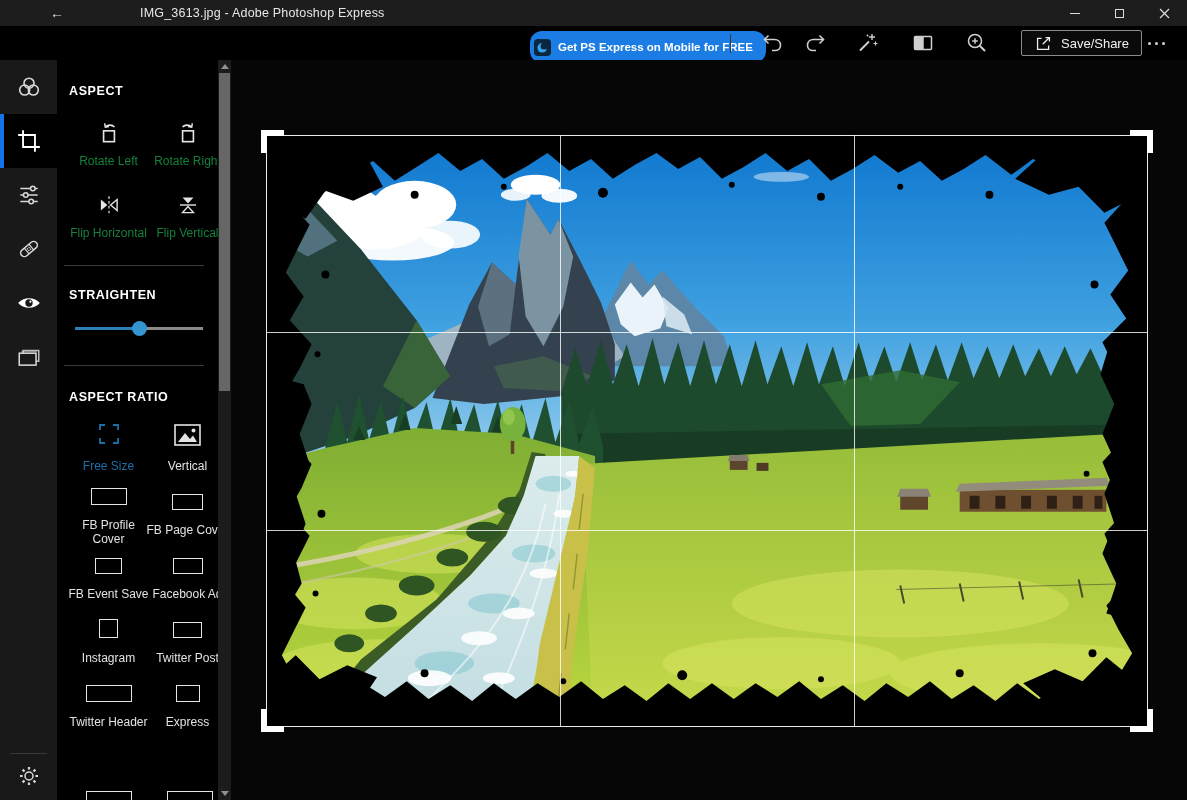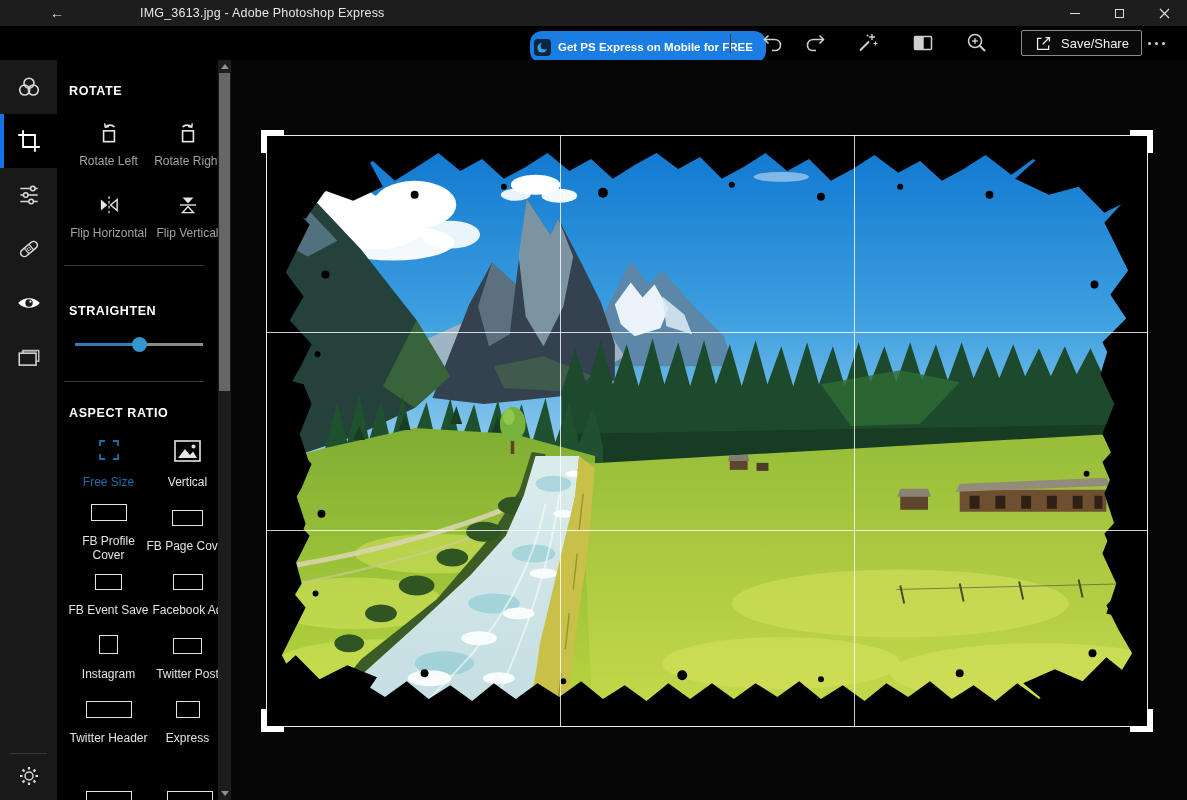--- a/index.html
+++ b/index.html
@@ -42,25 +42,25 @@
   .rail-item.selected::before { content:""; position:absolute; left:0; top:0; bottom:0; width:4px; background:#1473e6; }
   .rail-divider { position:absolute; bottom:46px; left:10px; right:10px; height:1px; background:#383838; }
   .rail-settings { position:absolute; bottom:2px; left:0; width:57px; height:44px; display:flex; align-items:center; justify-content:center; cursor:pointer; }
   
   .panel { width:174px; background:#000; position:relative; flex:none; overflow:hidden; }
   .panel-inner { position:absolute; left:12px; top:0; width:134px; }
   .sec-title { font-size:12.5px; font-weight:bold; letter-spacing:.6px; color:#fff; }
   .t-rotate { margin-top:24px; }
   .btn-grid { display:grid; grid-template-columns:79px 79px; margin-top:22px; }
   .btn-cell { display:flex; flex-direction:column; align-items:center; gap:8px; cursor:pointer; }
-  .btn-cell .lbl { font-size:12px; color:#a3a3a3; white-space:nowrap; }
+  .btn-cell .lbl { font-size:12px; color:#15803d; white-space:nowrap; }
   .flip-row { margin-top:24px; }
   .divider { width:140px; height:1px; background:#3a3a3a; margin-left:-5px; }
   .div1 { margin-top:25px; } .div2 { margin-top:29px; }
-  .t-straighten { margin-top:38px; }
+  .t-straighten { margin-top:22px; }
   .slider { position:relative; width:128px; height:16px; margin:18px 0 0 6px; cursor:pointer; }
   .slider .track-l { position:absolute; left:0; top:7px; width:50%; height:3px; background:#2e7fb5; }
   .slider .track-r { position:absolute; right:0; top:7px; width:50%; height:3px; background:#8a8a8a; }
   .slider .thumb { position:absolute; left:50%; top:1px; width:15px; height:15px; margin-left:-7px; border-radius:50%;
                    background:#3496d1; cursor:grab; }
   .t-aspect { margin-top:24px; }
   .ar-grid { display:grid; grid-template-columns:79px 79px; grid-auto-rows:64px; margin-top:14px; width:158px; }
   .ar-cell { display:flex; flex-direction:column; align-items:center; cursor:pointer; }
   .ar-icobox { height:28px; display:flex; align-items:flex-end; justify-content:center; }
   .ar-rect { display:block; border:1.5px solid #e4e4e4; background:transparent; }
@@ -234,21 +234,21 @@
         <svg width="24" height="24" viewBox="0 0 24 24" fill="none" stroke="#d9d9d9" stroke-width="1.5">
           <circle cx="12" cy="12" r="4"></circle>
           <path d="M12 3 V5.6 M12 18.4 V21 M3 12 H5.6 M18.4 12 H21 M5.6 5.6 L7.5 7.5 M16.5 16.5 L18.4 18.4 M5.6 18.4 L7.5 16.5 M16.5 7.5 L18.4 5.6" stroke-width="2.2"></path>
         </svg>
       </div>
     </div>
 
     <div class="panel">
       <div class="panel-inner">
 
-        <div class="sec-title t-rotate">ROTATE</div>
+        <div class="sec-title t-rotate">ASPECT</div>
 
         <div class="btn-grid">
           <div class="btn-cell">
             <svg width="26" height="26" viewBox="0 0 24 24" fill="none" stroke="#e4e4e4" stroke-width="1.5">
               <rect x="7" y="10" width="10" height="10"></rect>
               <path d="M17 6.5 C15 4.2 11 4.2 8.8 6.3"></path>
               <path d="M8 3.2 L8.6 6.6 L12 6" stroke-width="1.4"></path>
             </svg>
             <span class="lbl">Rotate Left</span>
           </div>

